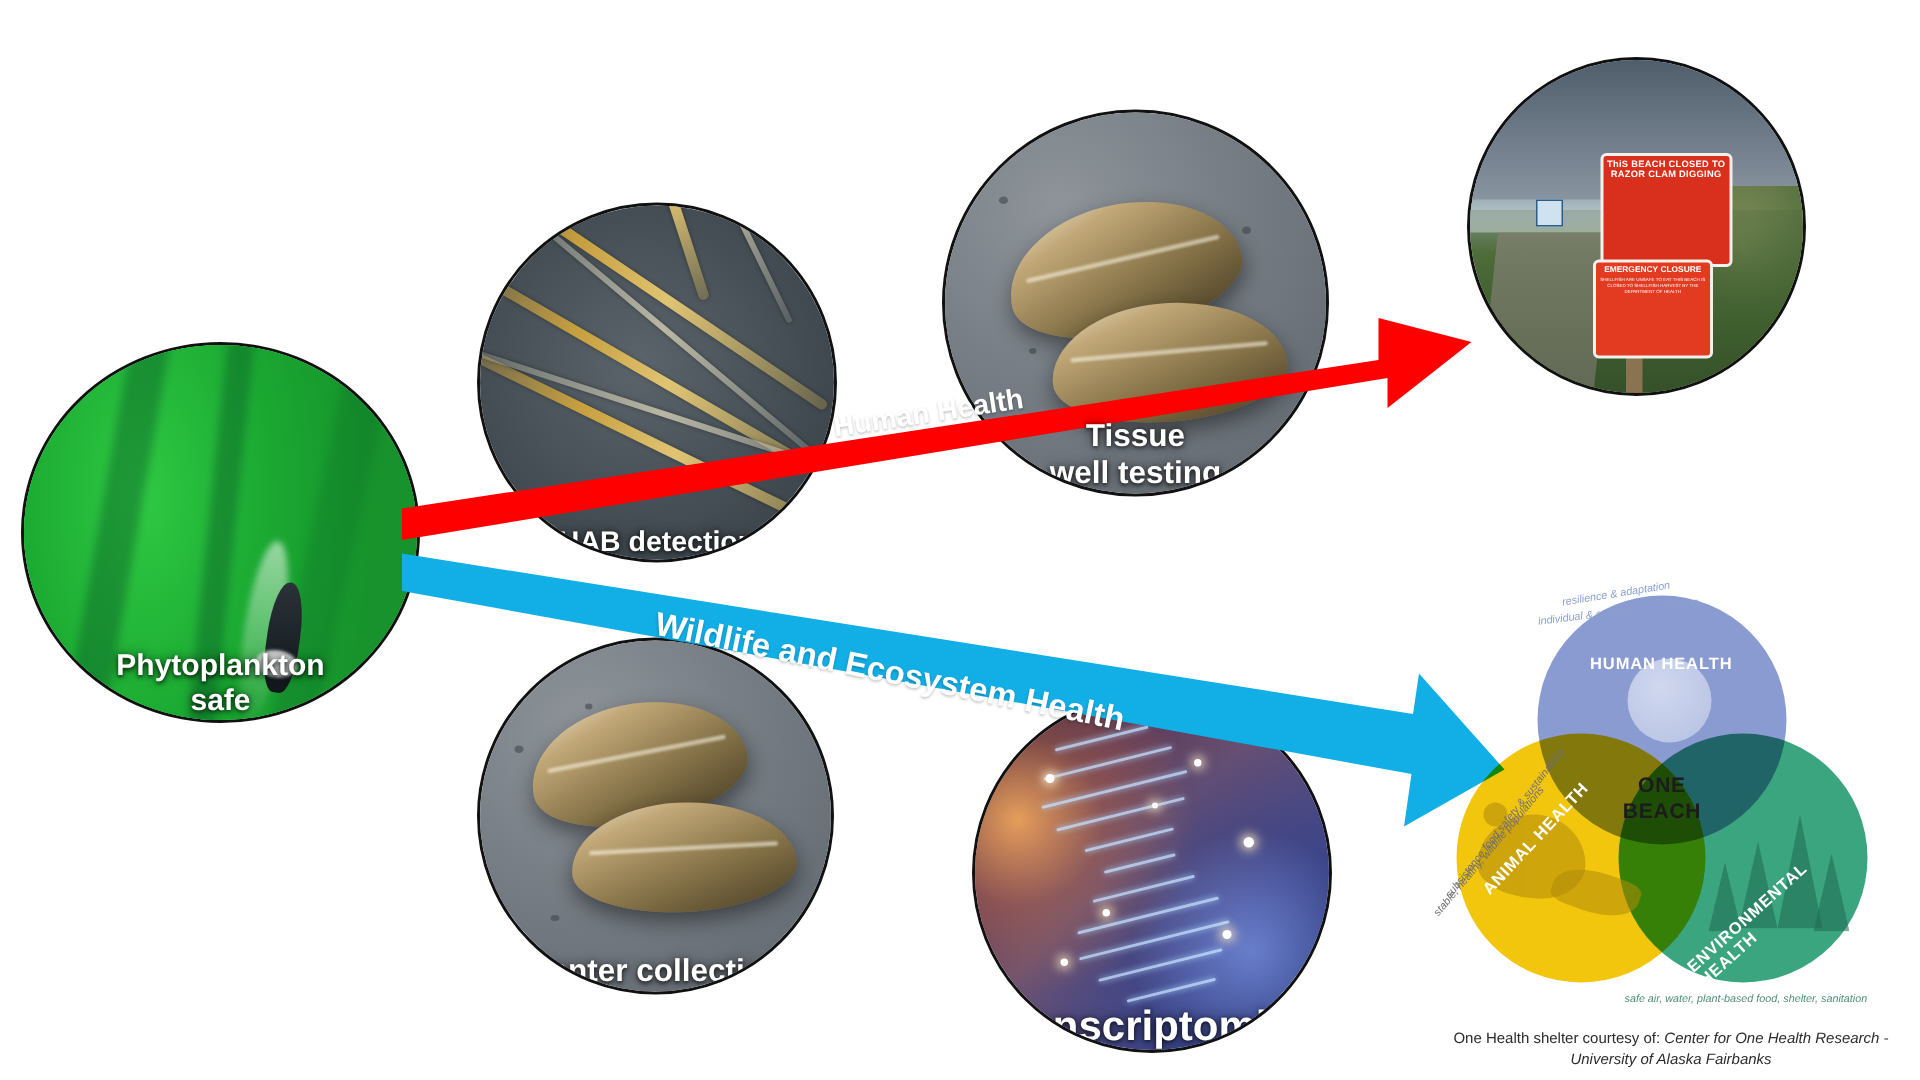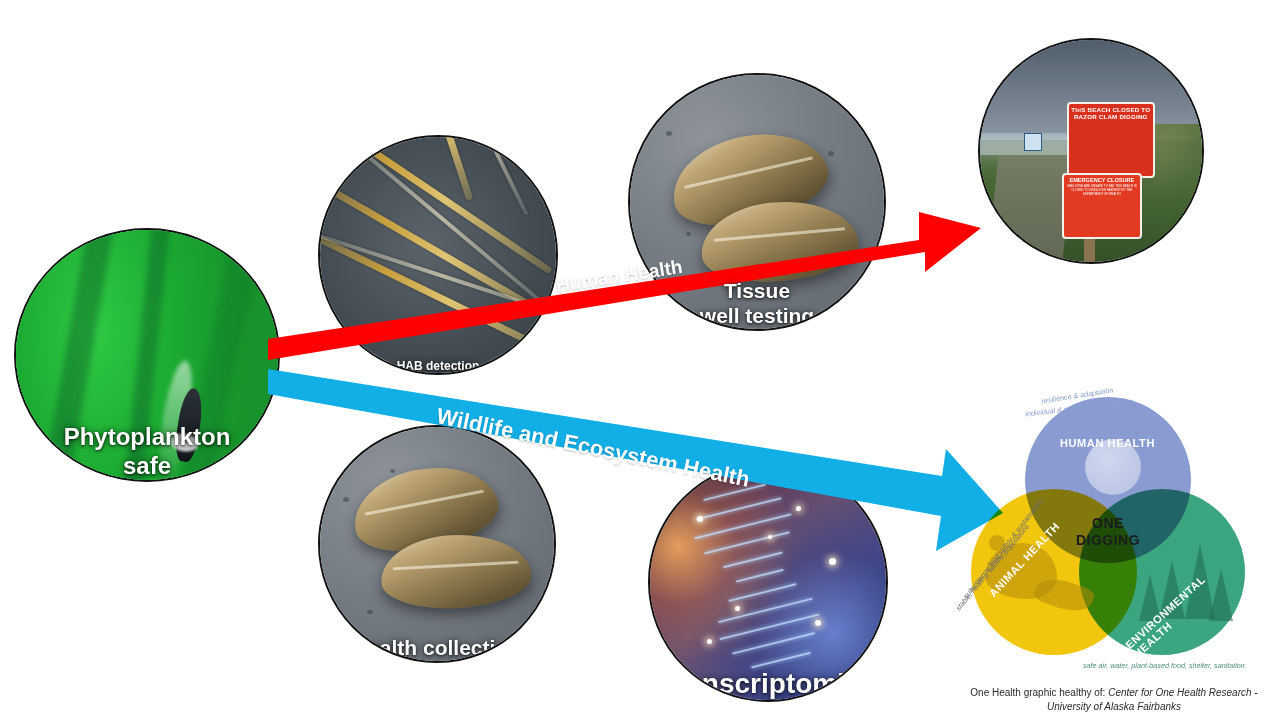--- a/index.html
+++ b/index.html
@@ -23,30 +23,30 @@
      radial-gradient(ellipse 60% 120% at 30% 40%, #2fc943 0%, #1aa831 55%, #17922c 100%),
      linear-gradient(100deg,#22b33a 0%,#35cf49 25%,#17a42f 45%,#2cc442 65%,#1d9e31 100%);}
   .bloom-streak{position:absolute;background:rgba(10,95,40,.45);filter:blur(3px);}
   .bloom-wake{position:absolute;left:56%;top:52%;width:26px;height:120px;
      background:linear-gradient(180deg,rgba(255,255,255,.55),rgba(255,255,255,.05));
      transform:rotate(9deg);filter:blur(2px);border-radius:50%;}
   .whale{position:absolute;left:62%;top:63%;width:22px;height:74px;border-radius:48% 48% 40% 40%;
      background:linear-gradient(170deg,#2c3338,#10161a);transform:rotate(8deg);}
   .whale:after{content:"";position:absolute;left:-5px;top:46px;width:28px;height:18px;
      background:#fff;opacity:.8;border-radius:50%;filter:blur(1px);}
-  #c-bloom .clabel{font-size:24px;}
+  #c-bloom .clabel{font-size:20px;}
 
   
   #c-hab{left:318px;top:135px;width:240px;height:240px;}
   .hab-art{background:radial-gradient(circle at 45% 45%,#5a646a 0%,#434c52 60%,#353d43 100%);}
   .diatom{position:absolute;height:7px;border-radius:4px;
      background:linear-gradient(90deg,rgba(196,160,60,.25),#c79f3e 30%,#e0c473 55%,rgba(190,160,70,.3));
      box-shadow:0 0 3px rgba(0,0,0,.35);}
   .diatom.thin{height:4px;background:linear-gradient(90deg,rgba(200,200,190,.15),#b9b6a3 50%,rgba(200,200,190,.15));}
-  #c-hab .clabel{font-size:12px;}
+  #c-hab .clabel{font-size:19px;}
 
   
   .sand-art{background:
      radial-gradient(circle at 30% 25%,#8e949a 0%,#767d84 45%,#5e656c 100%);}
   .grain{position:absolute;background:#3b4248;border-radius:50%;opacity:.55;}
   .clam{position:absolute;border-radius:48% 52% 50% 50%/60% 60% 40% 40%;
      background:linear-gradient(160deg,#e3d9c0 0%,#c2a878 22%,#8e7a4e 55%,#6b5b38 78%,#4b4129 100%);
      box-shadow:0 6px 14px rgba(0,0,0,.45);}
   .clam .ridge{position:absolute;left:8%;right:8%;top:40%;height:3px;border-radius:3px;
      background:rgba(255,252,235,.55);filter:blur(.6px);}
@@ -191,21 +191,21 @@
       <div class="grain" style="left:72%;top:70%;width:6px;height:5px;"></div>
       <div class="grain" style="left:20%;top:78%;width:6px;height:4px;"></div>
       <div class="clam" style="left:14%;top:18%;width:62%;height:34%;transform:rotate(-11deg);">
         <div class="ridge"></div>
         </div>
       <div class="clam" style="left:26%;top:46%;width:64%;height:31%;transform:rotate(-3deg);">
         <div class="ridge"></div>
         </div>
     </div>
     <div class="clabel">
-      <span>Health collection</span>
+      <span>Center collection</span>
     </div>
   </div>
 
   <div class="circle" id="c-dna">
     <div class="art dna-art">
       <div class="helix">
         <div class="rung" style="left:22%;top:6%;width:42%;"></div>
         <div class="rung" style="left:14%;top:14%;width:58%;"></div>
         <div class="rung" style="left:10%;top:22%;width:66%;"></div>
         <div class="rung" style="left:14%;top:30%;width:58%;"></div>
@@ -276,21 +276,21 @@
 
     <div class="vsub" id="s-animal1">subsistence food safety &amp; sustainability</div>
     <div class="vsub" id="s-animal2">stable, healthy, wildlife populations</div>
     <div class="vlabel" id="t-animal">ANIMAL HEALTH</div>
 
     <div class="vsub" id="s-env">safe air, water, plant-based food, shelter, sanitation</div>
     <div class="vlabel" id="t-env">ENVIRONMENTAL HEALTH</div>
 
     <div id="one-health">
       <span>ONE</span><br>
-      <span>DIGGING</span>
+      <span>BEACH</span>
     </div>
   </div>
 
   <div id="credit">
-    <span>One Health graphic healthy of: </span><em>Center for One Health Research - University of Alaska Fairbanks</em>
+    <span>One Health shelter courtesy of: </span><em>Center for One Health Research - University of Alaska Fairbanks</em>
   </div>
 
 </div>
 
 </body></html>

